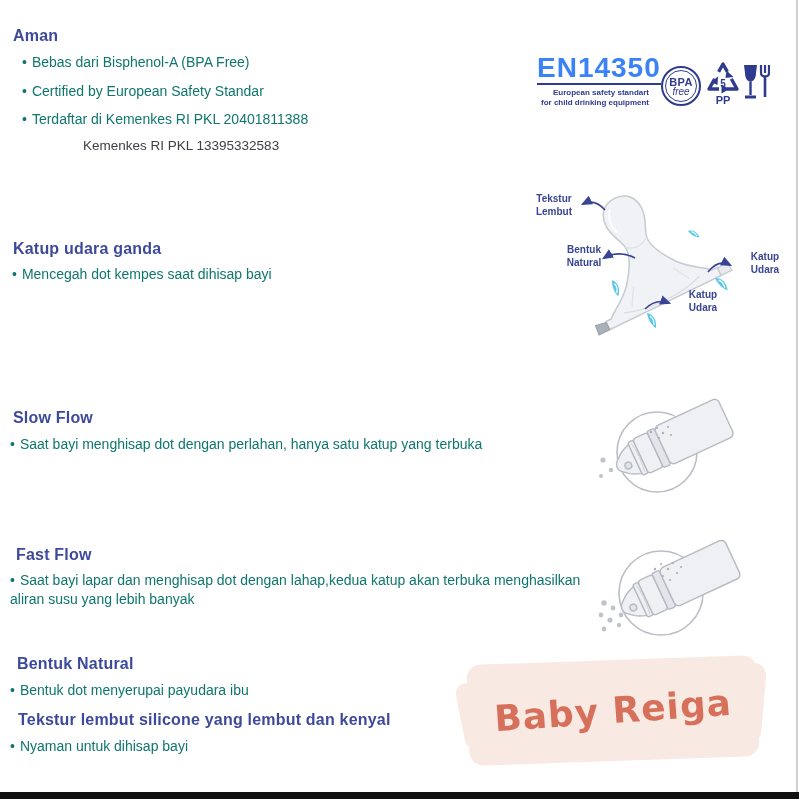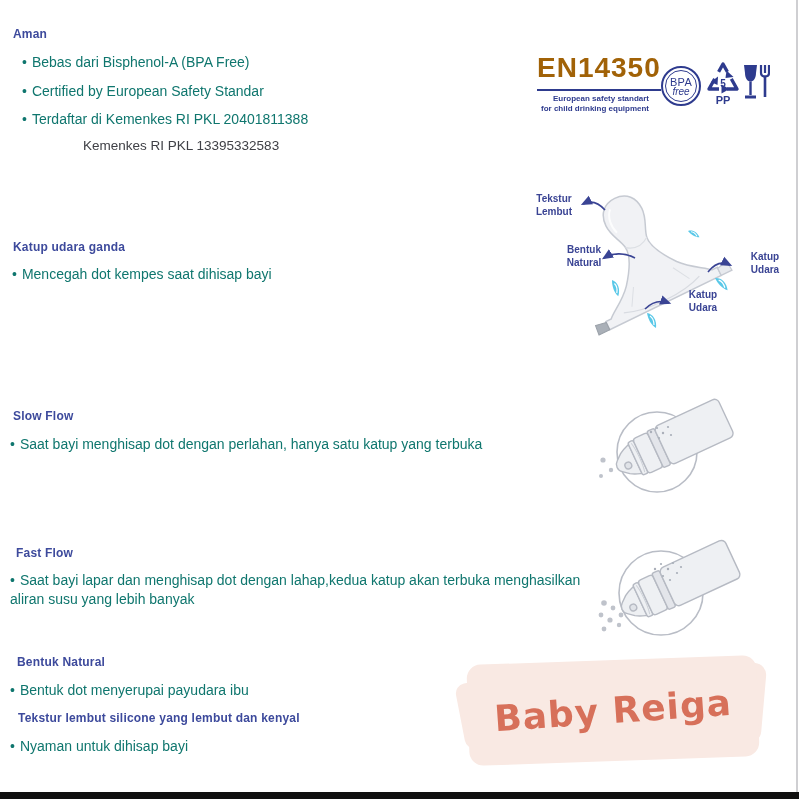--- a/index.html
+++ b/index.html
@@ -1,28 +1,28 @@
 <!DOCTYPE html>
 <html><head>
 <meta charset="utf-8">
 <style>
   *{margin:0;padding:0;box-sizing:border-box}
   html,body{width:799px;height:799px}
   body{font-family:"Liberation Sans","DejaVu Sans",sans-serif;background:#fff;position:relative;overflow:hidden}
   .abs{position:absolute}
-  .sec-title{position:absolute;color:#3d4a9c;font-weight:bold;font-size:12px;letter-spacing:.2px;white-space:nowrap}
+  .sec-title{position:absolute;color:#3d4a9c;font-weight:bold;font-size:16px;letter-spacing:.2px;white-space:nowrap}
   .bullet{position:absolute;color:#0f766e;font-size:14px;line-height:1.35}
   .bullet .dot{margin-right:5px}
   .cont-line{position:absolute;color:#3f4046;font-size:13.5px;white-space:nowrap}
   
-  .en-code{color:#a16207;font-weight:bold;font-size:28px;letter-spacing:1px;border-bottom:2.5px solid #2e3b8e;padding-bottom:7px;display:inline-block;line-height:1.05}
+  .en-code{color:#3b82f6;font-weight:bold;font-size:28px;letter-spacing:1px;border-bottom:2.5px solid #2e3b8e;padding-bottom:1px;display:inline-block;line-height:1.05}
   .en-sub{color:#2e3b8e;font-weight:bold;font-size:8px;line-height:1.25;text-align:right;white-space:pre-line;margin-top:3px;width:112px}
   .bpa-badge{position:absolute;width:40px;height:40px;border:2px solid #2e3b8e;border-radius:50%;text-align:center;color:#2e3b8e}
   .bpa-badge .inner{position:absolute;inset:2px;border:1px solid #2e3b8e;border-radius:50%}
-  .bpa-line1{font-weight:400;font-size:11px;margin-top:8px;letter-spacing:.3px;position:relative}
+  .bpa-line1{font-weight:700;font-size:11px;margin-top:8px;letter-spacing:.3px;position:relative}
   .bpa-line2{font-style:italic;font-size:10px;margin-top:-2px;position:relative}
   
   .diag-label{position:absolute;color:#3a4494;font-weight:bold;font-size:10px;line-height:1.25;text-align:center;white-space:pre-line}
   
   .wm{position:absolute;left:468px;top:660px;width:290px;height:101px;transform:rotate(-2deg)}
   .wm .blob{position:absolute;inset:0;background:#f9e9e3;border-radius:14px}
   .wm .blob2{position:absolute;left:-8px;top:16px;width:46px;height:66px;background:#f9e9e3;border-radius:10px;transform:rotate(-9deg)}
   .wm .blob3{position:absolute;right:-6px;top:6px;width:50px;height:80px;background:#f9e9e3;border-radius:12px;transform:rotate(7deg)}
   .wm .wm-text{position:absolute;inset:0;display:flex;align-items:center;justify-content:center;font-family:"DejaVu Sans",sans-serif;font-weight:bold;font-size:36px;color:#d7705a;letter-spacing:1px;transform:rotate(-2deg)}
   .edge-right{position:absolute;left:796px;top:0;width:2px;height:793px;background:#cfcfd2}

